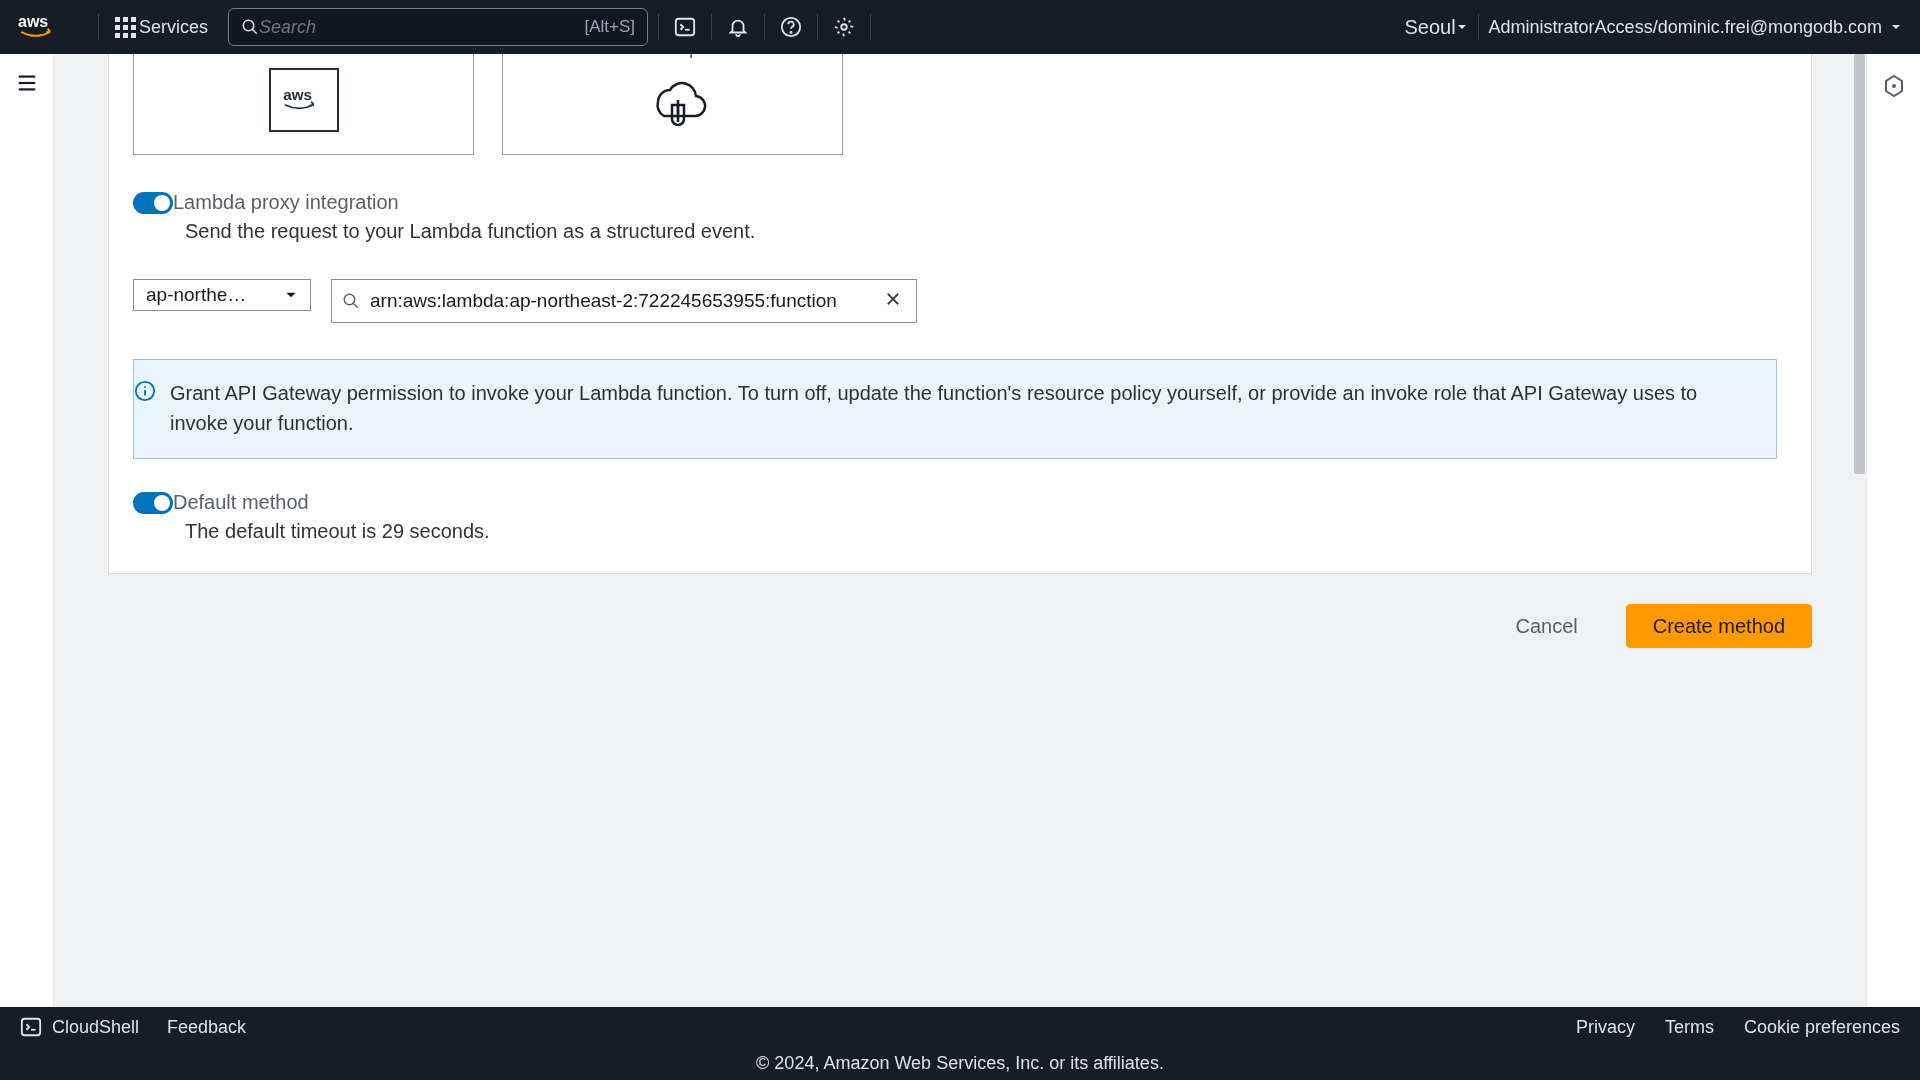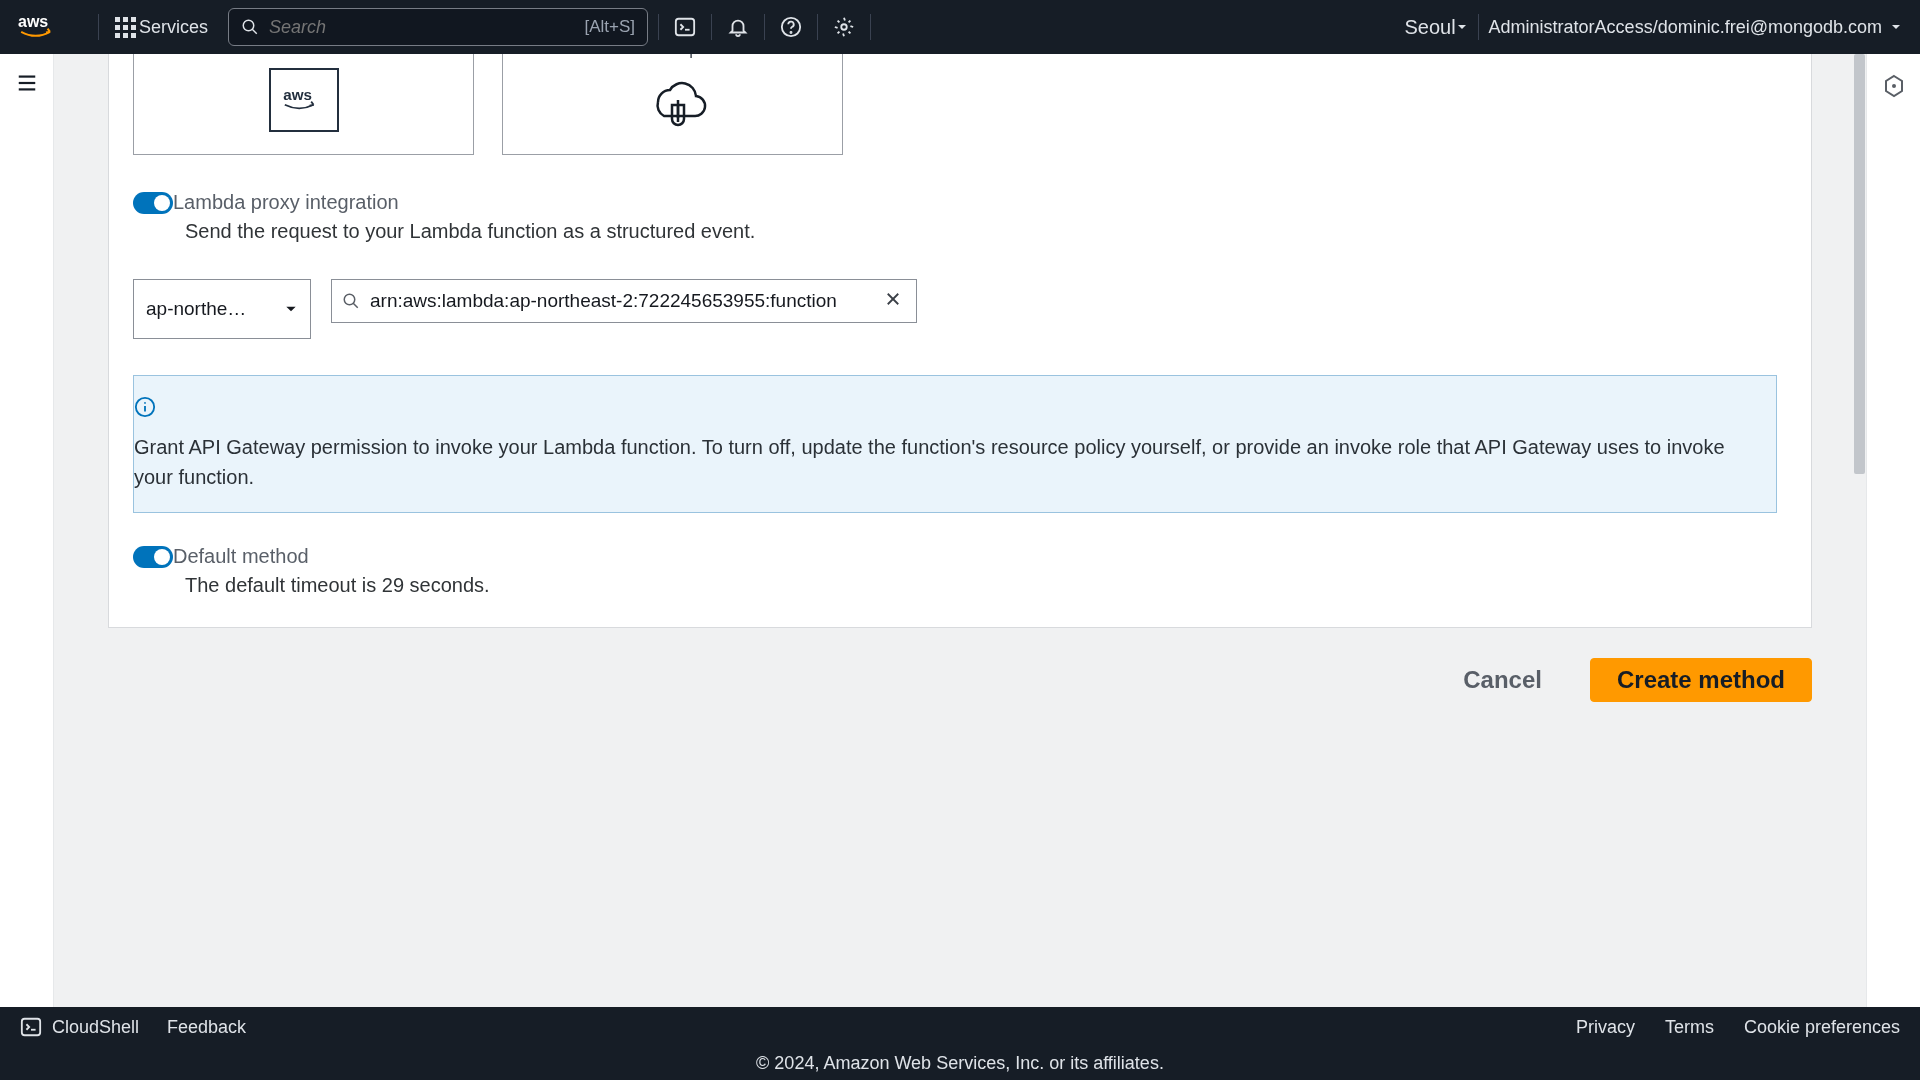--- a/index.html
+++ b/index.html
@@ -44,21 +44,20 @@
   }
   .search-wrap {
     flex: 0 0 420px;
     margin-left: 14px;
     height: 38px;
     border: 1px solid #777c85;
     border-radius: 6px;
     background: #111720;
     display: flex; align-items: center;
     padding: 0 12px;
-    gap: 10px;
     color: #96a0ad;
   }
   .search-input {
     flex: 1;
     background: transparent; border: none; outline: none;
     color: #dfe3e8; font-size: 18px; font-style: italic;
   }
   .search-kbd { color: #9aa3b0; font-size: 17px; margin-left: auto; }
   .topbar-icon-btn {
     width: 32px; height: 32px; display: flex; align-items: center; justify-content: center;
@@ -129,21 +128,21 @@
     position: absolute; top: 3px; right: 3px;
   }
   .toggle-label { font-size: 20px; color: #595f68; }
   .toggle-sub { margin-left: 52px; margin-top: 6px; font-size: 20px; color: #303437; }
 
   .field-block { margin-top: 36px; padding-right: 34px; }
   .field-label { font-size: 22px; color: #161d26; }
   .field-hint { font-size: 18px; color: #6f757d; margin-top: 4px; }
   .field-controls { display: flex; gap: 20px; margin-top: 18px; }
   .region-select {
-    height: 60px; width: 178px; border: 1px solid #8a8f97;
+    height: 32px; width: 178px; border: 1px solid #8a8f97;
     display: flex; align-items: center; padding: 0 12px;
     justify-content: space-between; cursor: pointer; background: #fff;
     font-size: 19px; color: #16191f;
   }
   .region-select span.val { overflow: hidden; text-overflow: ellipsis; white-space: nowrap; }
   .arn-input-wrap {
     height: 44px; width: 586px; border: 1px solid #8a8f97;
     display: flex; align-items: center; padding: 0 10px; gap: 10px;
     background: #fff;
   }
@@ -153,31 +152,30 @@
   }
   .clear-x { cursor: pointer; color: #3a3f47; padding: 4px; }
 
   .info-box {
     margin-top: 36px; margin-right: 34px;
     border: 1px solid #9ac3df;
     background: #eaf4fb;
     display: flex; align-items: flex-start;
     padding: 18px 22px 20px 18px;
     gap: 14px;
-    flex-direction: column;
   }
   .info-icon { color: #0073bb; flex-shrink: 0; margin-top: 2px; }
   .info-text { font-size: 20px; color: #2b3137; line-height: 1.5; }
 
   .actions-row {
     display: flex; justify-content: flex-end; gap: 22px;
     margin: 30px 54px 0 54px;
   }
   .btn {
-    height: 44px; padding: 0 26px; font-size: 24px; font-weight: 700;
+    height: 44px; padding: 0 26px; font-size: 20px; font-weight: 400;
     border-radius: 4px; display: inline-flex; align-items: center; justify-content: center;
     cursor: pointer;
   }
   .btn-cancel { background: transparent; color: #595f68; border: none; }
   .btn-primary { background: #ff9900; color: #161d26; border: 1px solid #ff9900; }
 
   
   .bottombar {
     height: 40px; background: #161d26; color: #dfe3e8;
     display: flex; align-items: center; padding: 0 20px;

